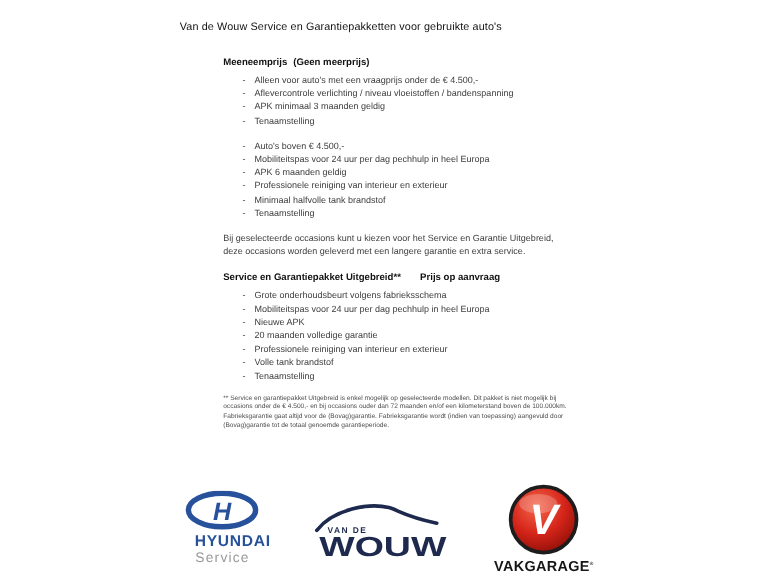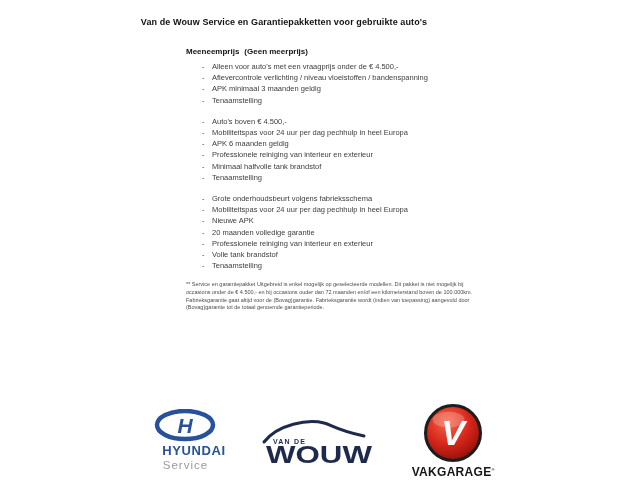--- a/index.html
+++ b/index.html
@@ -3,21 +3,21 @@
 <meta charset="utf-8">
 <style>
   html,body{margin:0;padding:0;}
   body{
     width:640px;height:480px;background:#ffffff;position:relative;overflow:hidden;
     font-family:"Liberation Sans", sans-serif;color:#3d3d3d;
     -webkit-font-smoothing:antialiased;
   }
   .page-title{
     position:absolute;top:17px;left:0;width:568px;text-align:center;
-    font-size:9px;font-weight:bold;color:#121212;letter-spacing:0.1px;
+    font-size:9px;font-weight:normal;color:#121212;letter-spacing:0.1px;
   }
   .content{position:absolute;left:186px;top:47px;width:292px;}
   h2{font-size:8px;font-weight:bold;color:#121212;margin:0 0 4px 0;line-height:10px;}
   .note{margin-left:5px;font-weight:bold;}
   .price-note{margin-left:16px;font-weight:bold;}
   ul.bullets{list-style:none;margin:0 0 10px 0;padding:0 0 0 26px;}
   ul.bullets li{
     position:relative;font-size:7.5px;line-height:11.2px;color:#3d3d3d;
   }
   ul.bullets li::before{content:"-";position:absolute;left:-10px;color:#3d3d3d;}
@@ -61,22 +61,25 @@
     <ul class="bullets">
         <li>Auto's boven € 4.500,-</li>
         <li>Mobiliteitspas voor 24 uur per dag pechhulp in heel Europa</li>
         <li>APK 6 maanden geldig</li>
         <li>Professionele reiniging van interieur en exterieur</li>
         <li>Minimaal halfvolle tank brandstof</li>
         <li>Tenaamstelling</li>
       </ul>
   </section>
 
+  <p class="intro">Bij geselecteerde occasions kunt u kiezen voor het Service en Garantie Uitgebreid,
+deze occasions worden geleverd met een langere garantie en extra service.</p>
 
   <section>
+    <h2><span>Service en Garantiepakket Uitgebreid**</span><span class="price-note">Prijs op aanvraag</span></h2>
     <ul class="bullets">
         <li>Grote onderhoudsbeurt volgens fabrieksschema</li>
         <li>Mobiliteitspas voor 24 uur per dag pechhulp in heel Europa</li>
         <li>Nieuwe APK</li>
         <li>20 maanden volledige garantie</li>
         <li>Professionele reiniging van interieur en exterieur</li>
         <li>Volle tank brandstof</li>
         <li>Tenaamstelling</li>
       </ul>
   </section>

